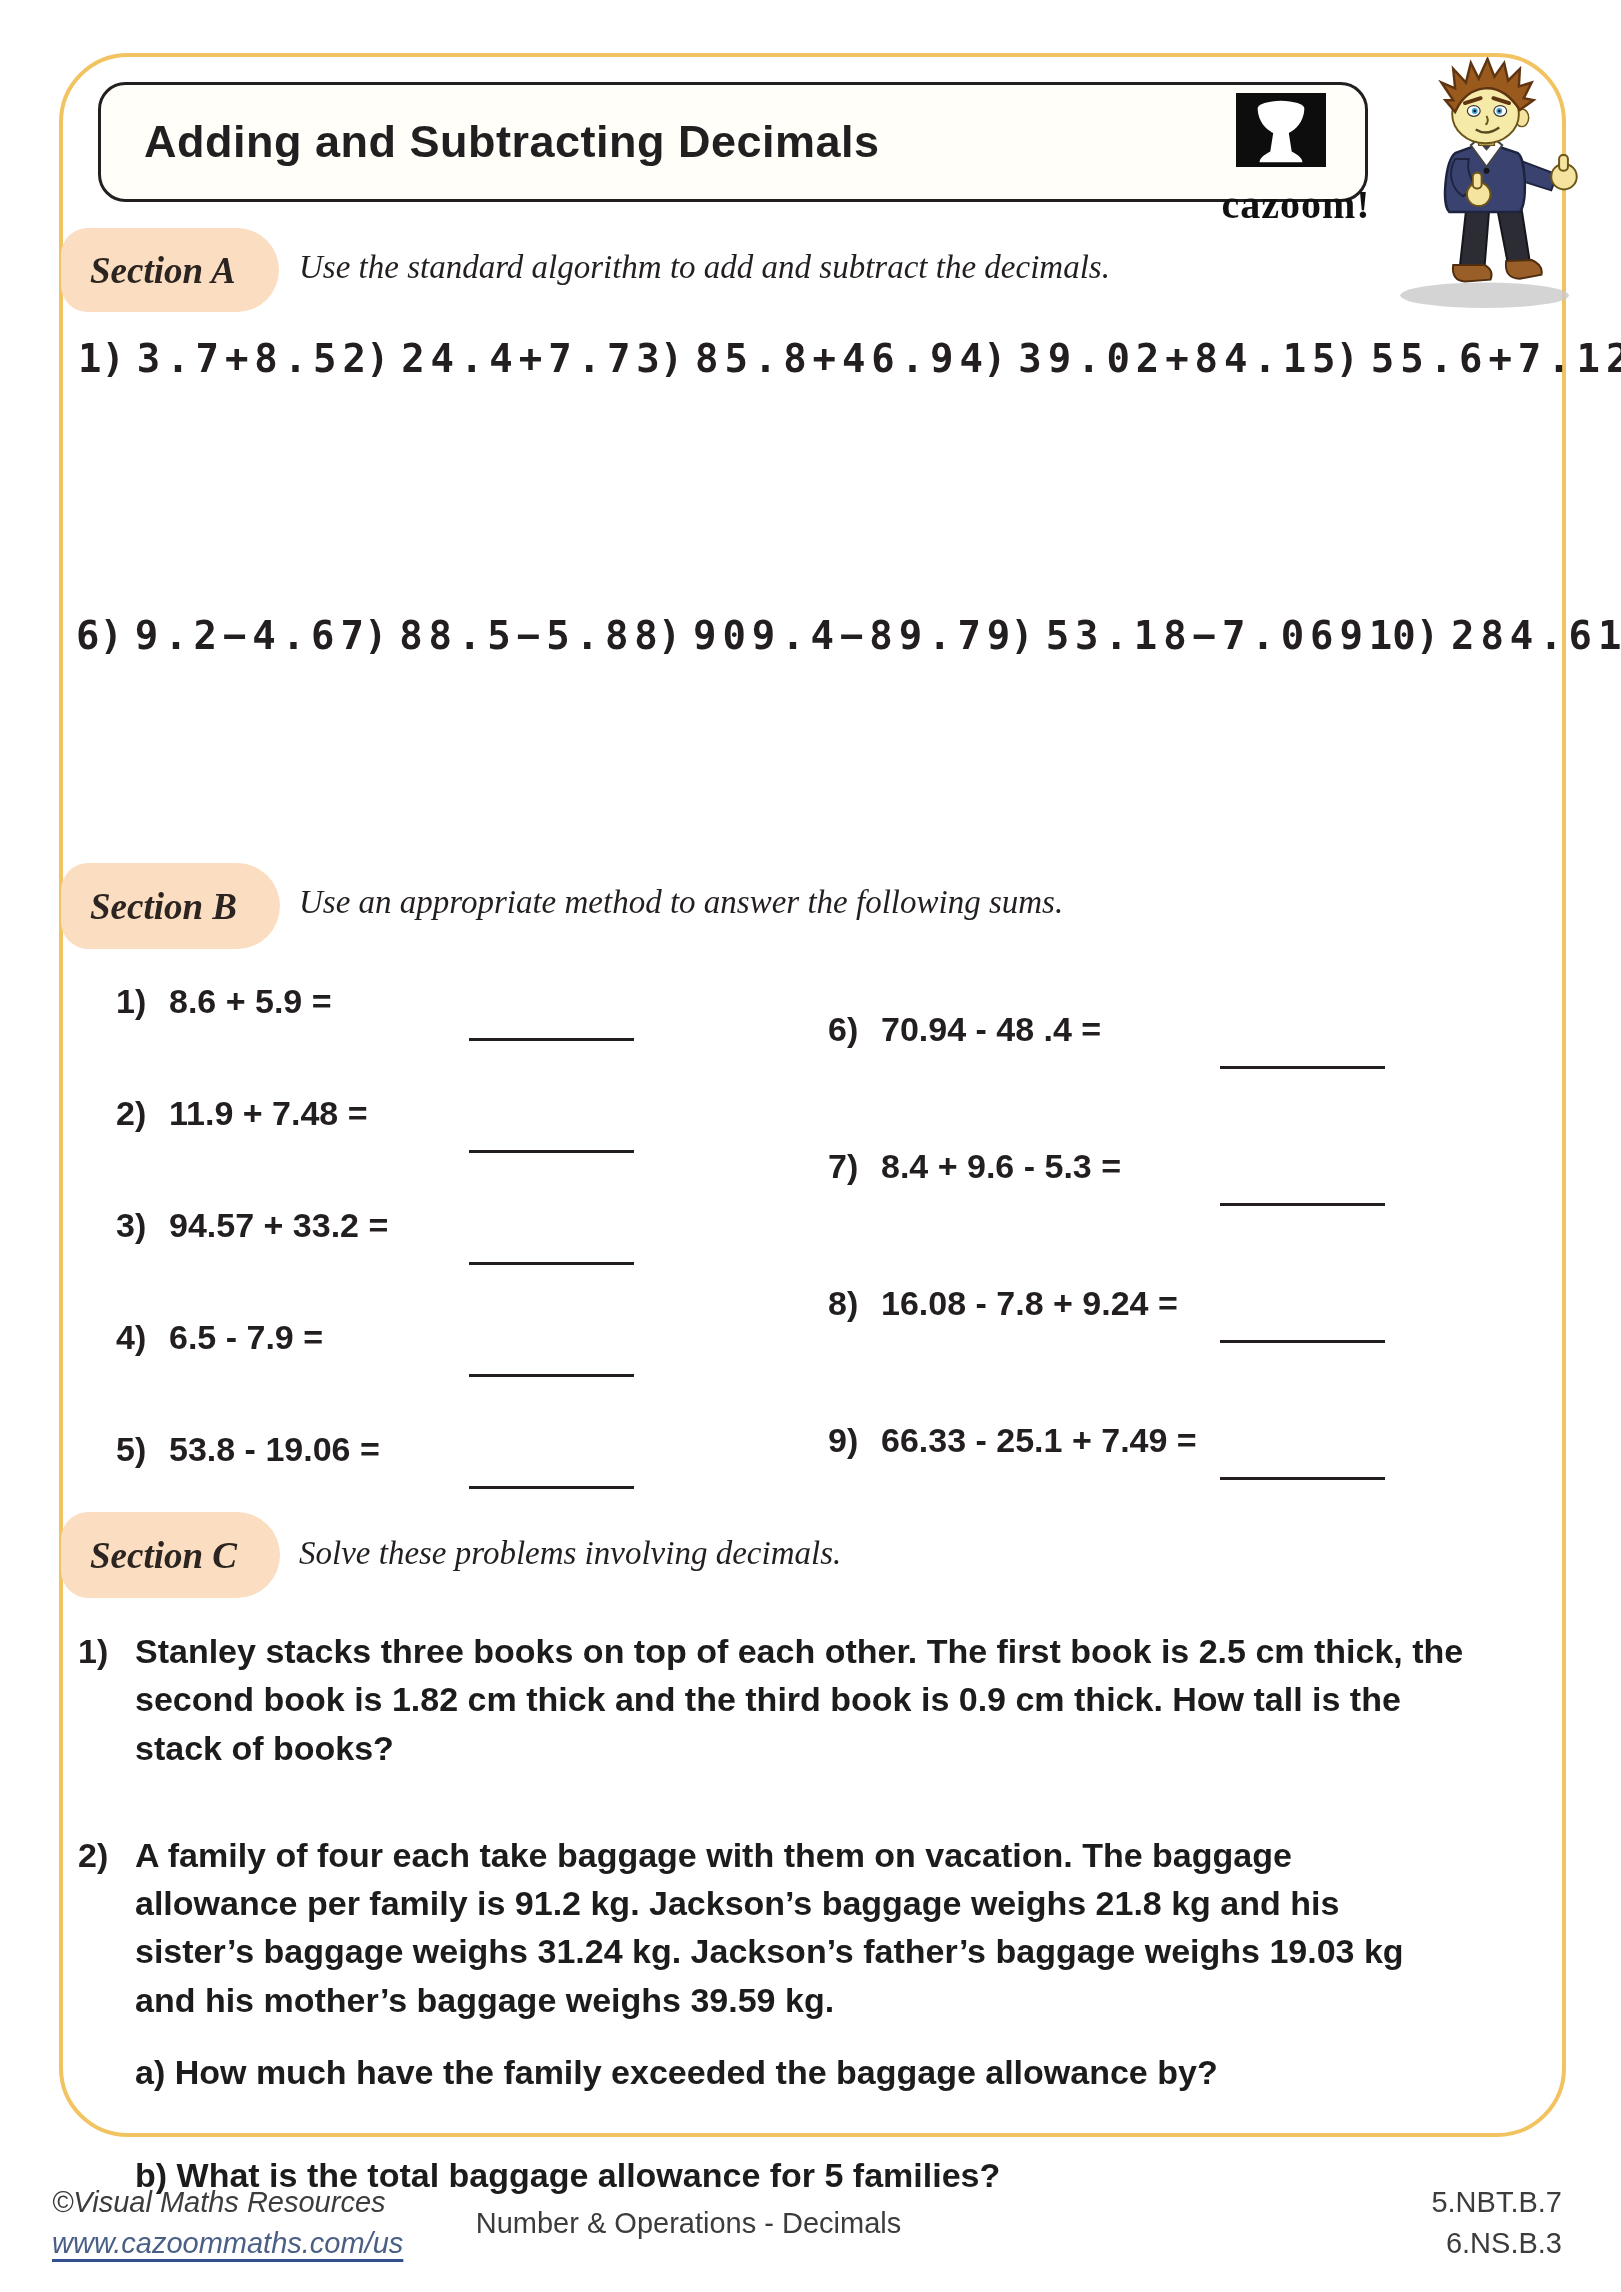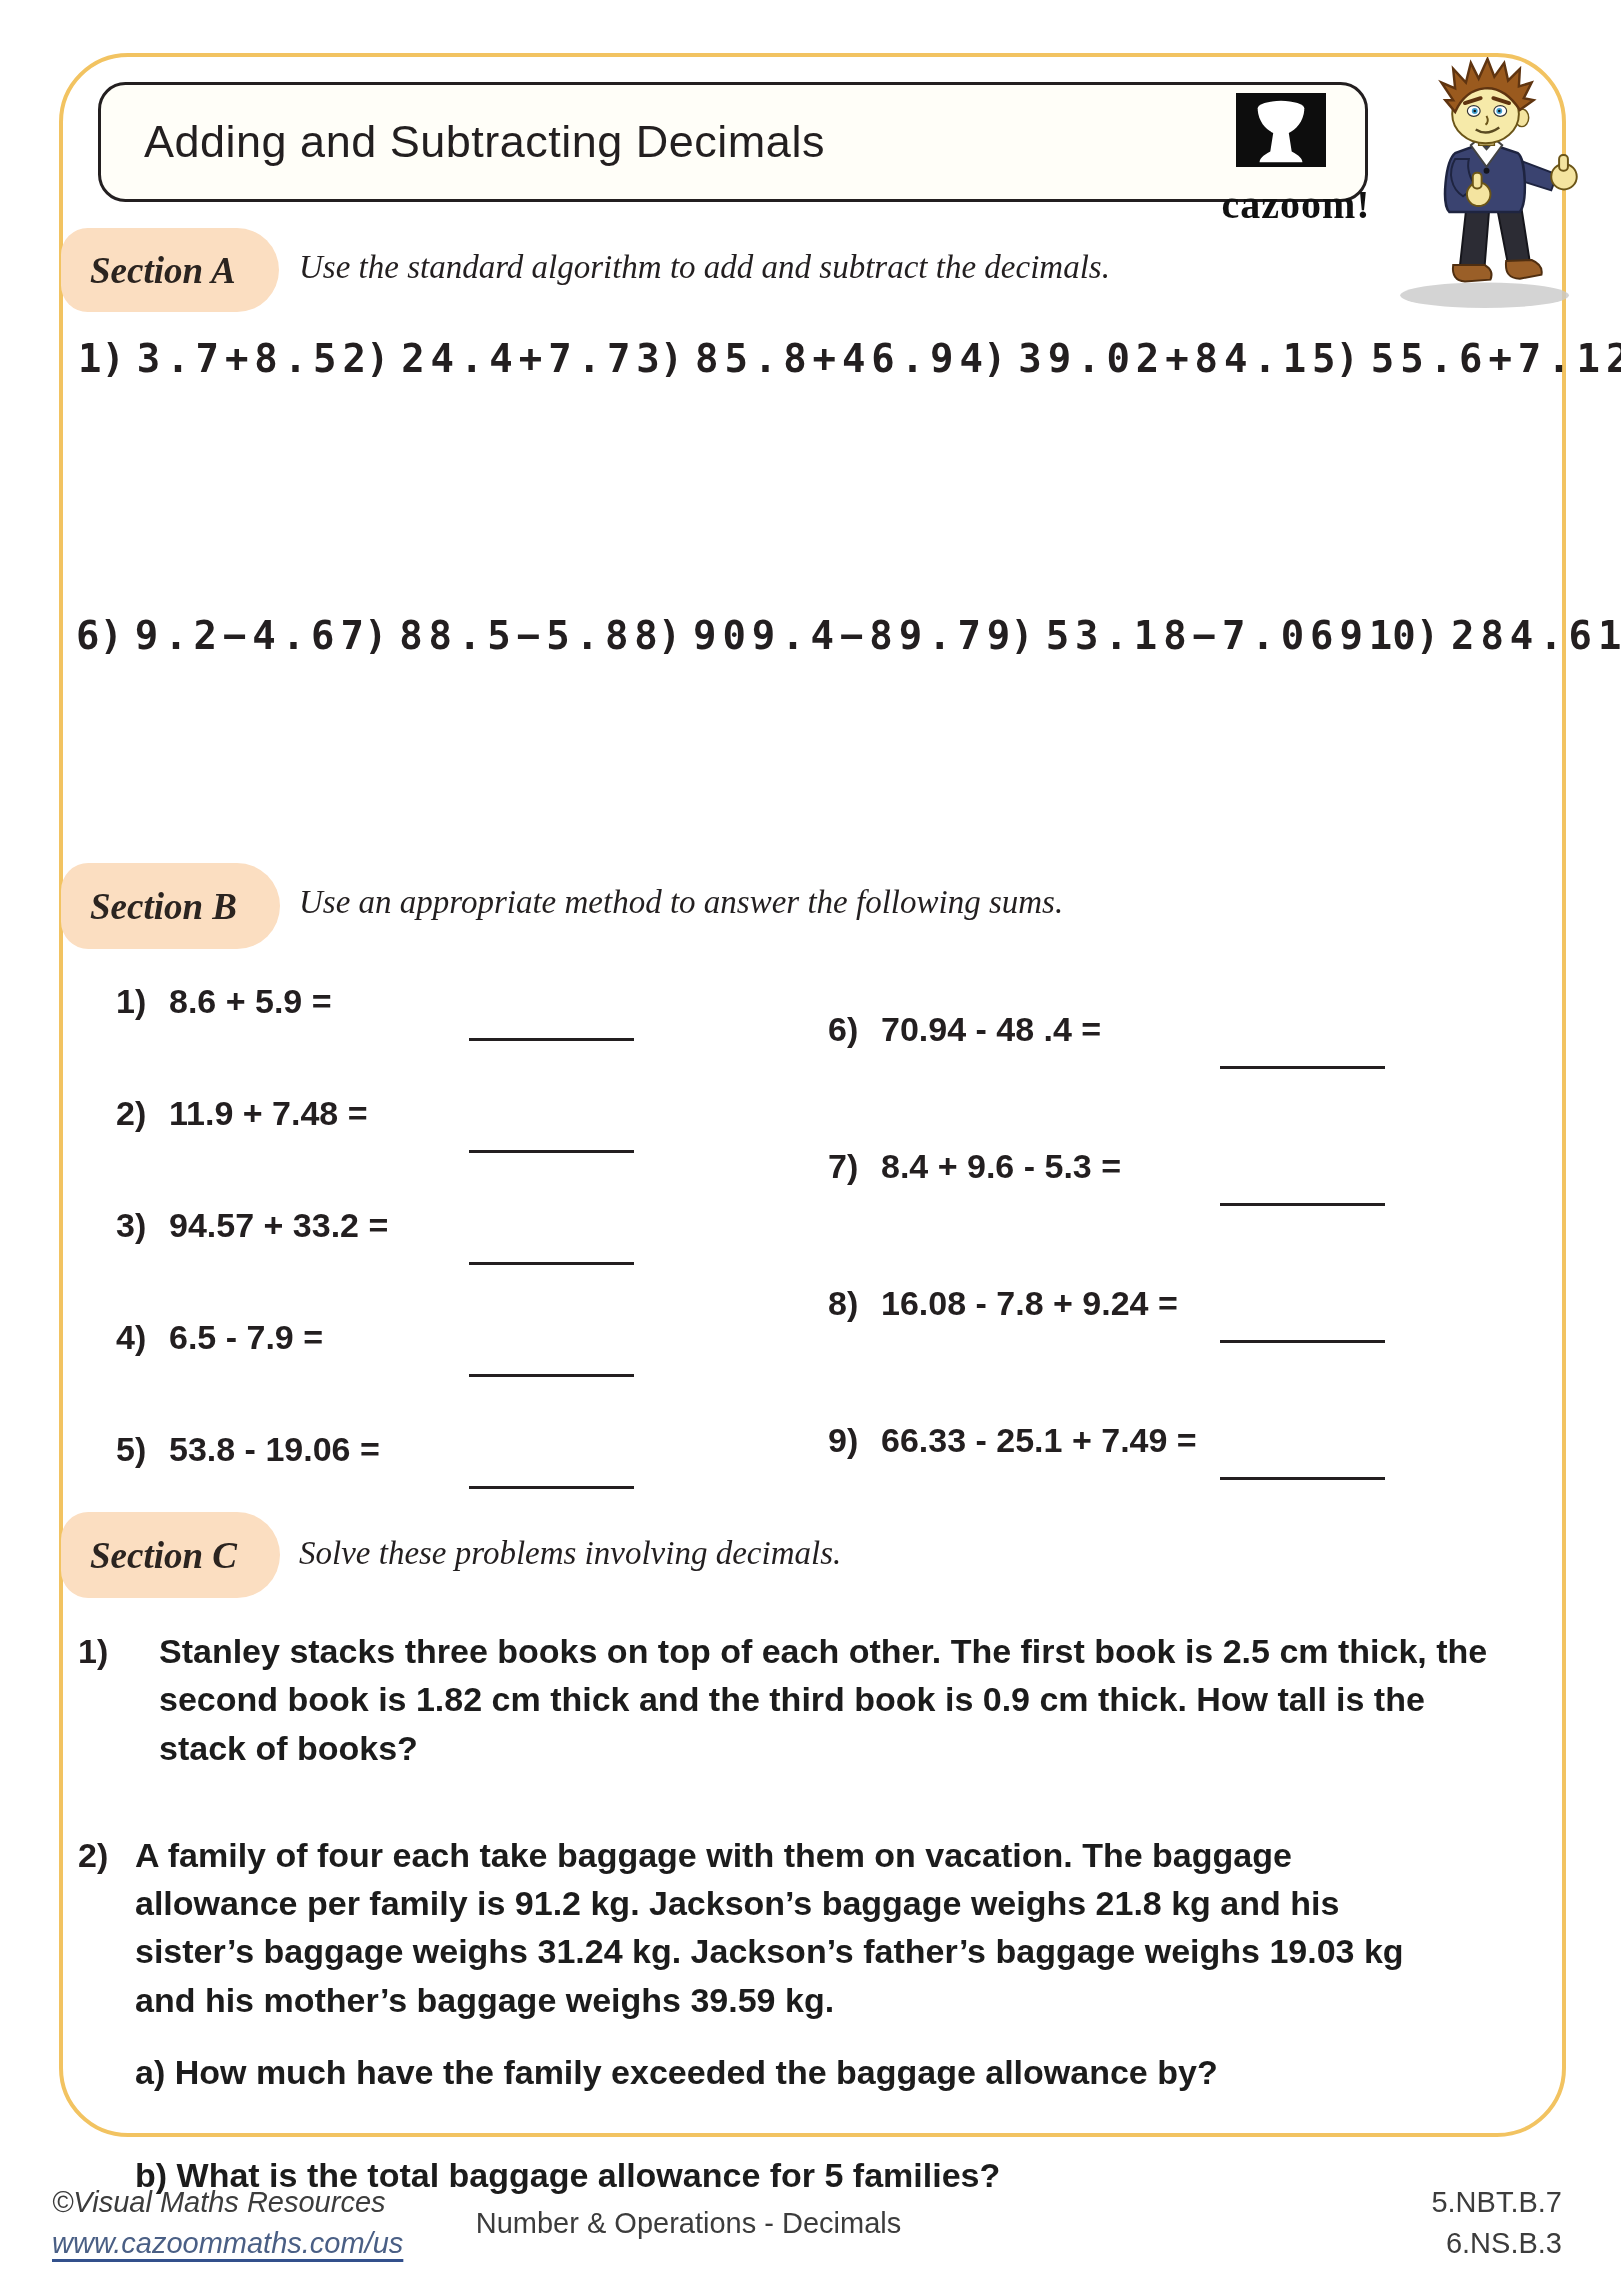--- a/index.html
+++ b/index.html
@@ -13,21 +13,21 @@
     position:absolute; left:59px; top:53px; width:1507px; height:2084px;
     border:4.9px solid #F2C361; border-radius:69px; background:transparent;
   }
   
   .title-box {
     position:absolute; left:98px; top:82px; width:1270px; height:120px;
     border:3.9px solid #231f20; border-radius:27.4px; background:#FFFEF8;
     display:flex; align-items:center; z-index:2;
   }
   .title-text {
-    font-size:45px; font-weight:normal; letter-spacing:0.5px;
+    font-size:45px; font-weight:bold; letter-spacing:0.5px;
     padding-left:43px; color:#231f20;
   }
   .logo {
     position:absolute; right:25.5px; top:7.8px; width:118px; text-align:center;
   }
   .drum-box { width:90px; height:74px; background:#0d0d0d; margin:0 auto; display:flex; align-items:center; justify-content:center; }
   .logo-word {
     font-family:"Liberation Serif", serif; font-weight:bold; font-size:40px;
     letter-spacing:1px; color:#111; margin-top:14px;
   }
@@ -83,21 +83,21 @@
   .sb-expr { font-weight:bold; font-size:34px; white-space:nowrap; }
   .sb-line {
     position:absolute; right:0; bottom:-15.7px; width:165px; height:0;
     border-bottom:3.9px solid #231f20;
   }
   
   .sc { position:absolute; left:78px; top:1627px; width:1460px; }
   .sc-prob { display:flex; margin-bottom:59px; }
   .sc-num { width:57px; flex:none; font-size:34px; font-weight:bold; line-height:1.42; }
   .sc-body { font-size:34px; font-weight:bold; line-height:1.42; color:#1c1c1c; }
-  .sc-text1 { max-width:1358px;margin-left:24px; }
+  .sc-text1 { max-width:1358px; }
   .sc-text2 { max-width:1274px; }
   .sc-sub-a { margin-top:24px; }
   .sc-sub-b { margin-top:55px; }
   
   .footer-left { position:absolute; left:52px; top:2182px; font-size:29px; color:#3c3c3c; line-height:1.4;font-style:italic; }
   .footer-link { color:#4a5f85; text-decoration:underline; text-decoration-color:#32508c; text-decoration-thickness:2.9px; text-underline-offset:5.9px; cursor:pointer; }
   .footer-center { position:absolute; left:0; top:2207px; width:1377px; text-align:center; font-size:29px; color:#3c3c3c; }
   .footer-right { position:absolute; right:59px; top:2182px; text-align:right; font-size:29px; color:#3c3c3c; line-height:1.4; }
 </style>
 </head>

